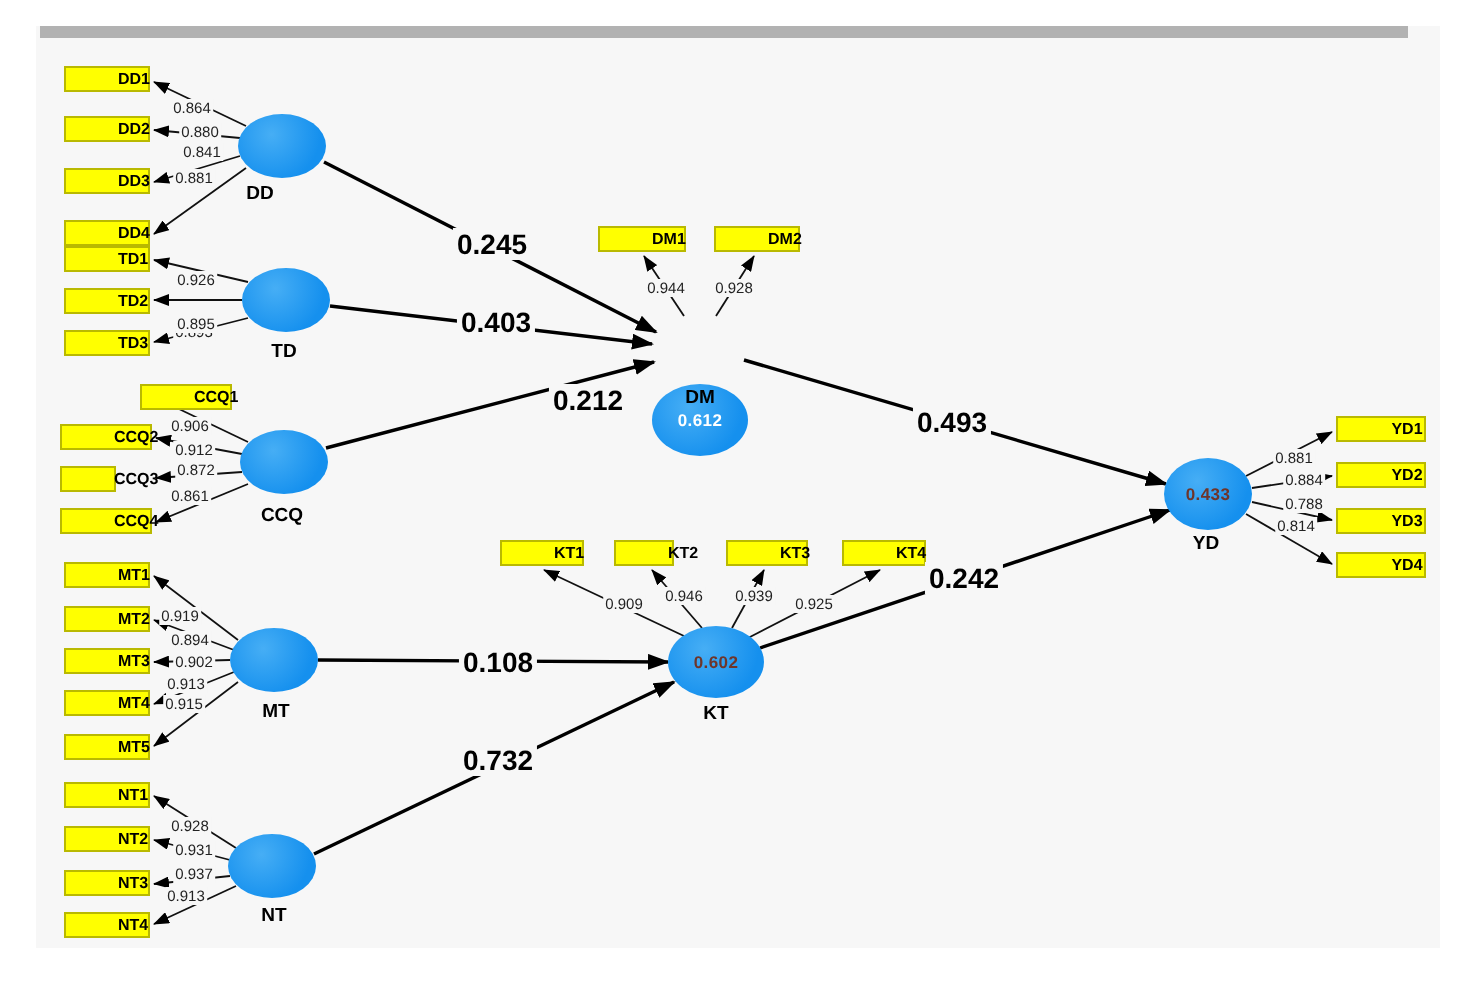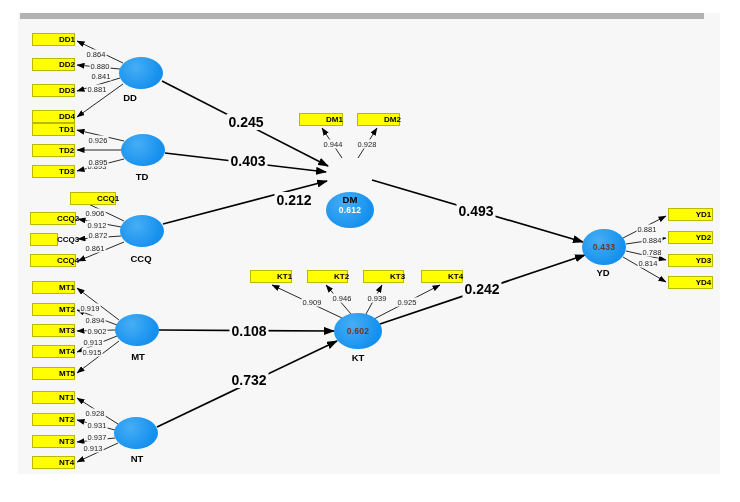--- a/index.html
+++ b/index.html
@@ -97,21 +97,21 @@
   <div class="ind" style="left:32px;top:324px;width:43px;">MT3</div>
   <div class="ind" style="left:32px;top:345px;width:43px;">MT4</div>
   <div class="ind" style="left:32px;top:367px;width:43px;">MT5</div>
   <div class="ind" style="left:32px;top:391px;width:43px;">NT1</div>
   <div class="ind" style="left:32px;top:413px;width:43px;">NT2</div>
   <div class="ind" style="left:32px;top:435px;width:43px;">NT3</div>
   <div class="ind" style="left:32px;top:456px;width:43px;">NT4</div>
   <div class="ind" style="left:299px;top:113px;width:44px;">DM1</div>
   <div class="ind" style="left:357px;top:113px;width:43px;">DM2</div>
   <div class="ind" style="left:250px;top:270px;width:42px;">KT1</div>
-  <div class="ind" style="left:307px;top:270px;width:41px;">KT2</div>
+  <div class="ind" style="left:307px;top:270px;width:30px;">KT2</div>
   <div class="ind" style="left:363px;top:270px;width:41px;">KT3</div>
   <div class="ind" style="left:421px;top:270px;width:42px;">KT4</div>
   <div class="ind" style="left:668px;top:208px;width:45px;">YD1</div>
   <div class="ind" style="left:668px;top:231px;width:45px;">YD2</div>
   <div class="ind" style="left:668px;top:254px;width:45px;">YD3</div>
   <div class="ind" style="left:668px;top:276px;width:45px;">YD4</div>
 
   <div class="ell" style="left:119px;top:57px;width:44px;height:32px;"></div>
   <div class="ell" style="left:121px;top:134px;width:44px;height:32px;"></div>
   <div class="ell" style="left:120px;top:215px;width:44px;height:32px;"></div>

